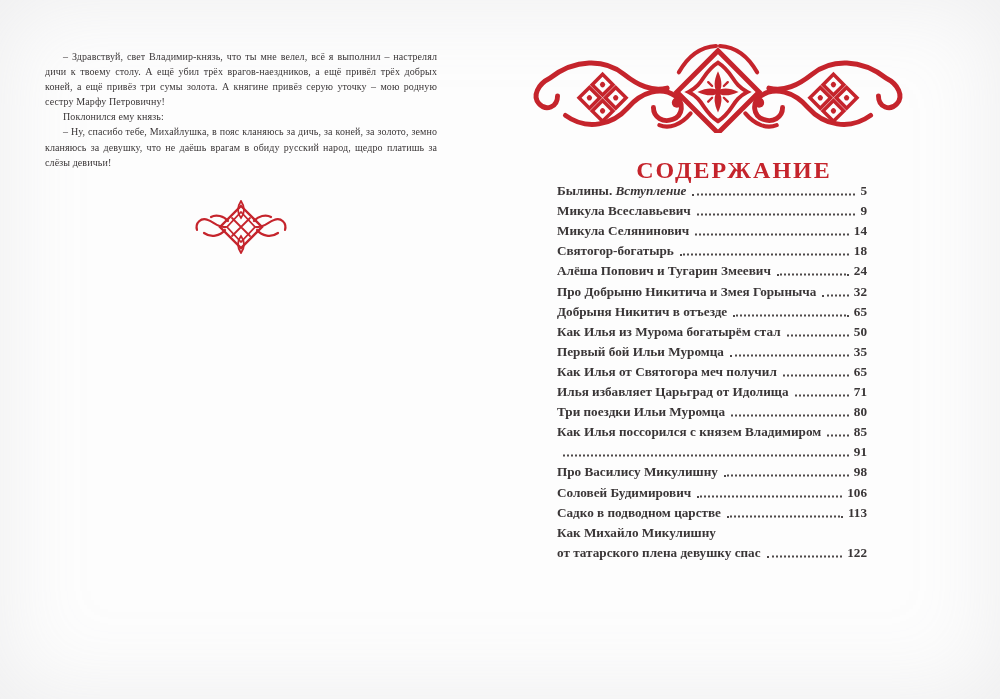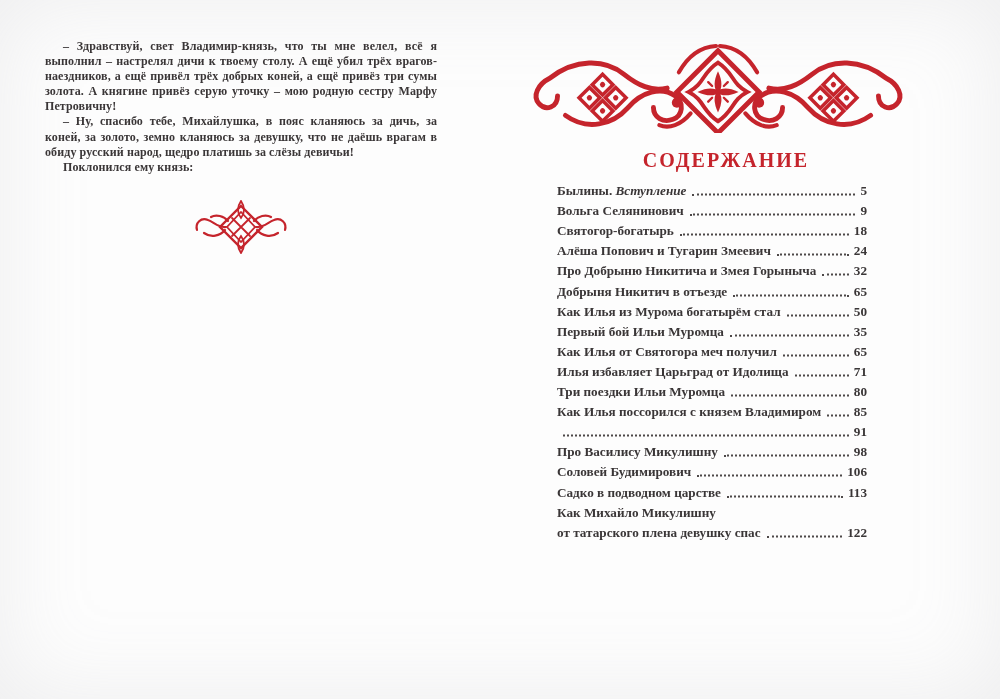--- a/index.html
+++ b/index.html
@@ -7,37 +7,37 @@
   body {
     width:1000px; height:699px; position:relative; overflow:hidden;
     background:#fdfdfd; font-family:"Liberation Serif", serif;
   }
   .spread {
     position:absolute; inset:0;
     box-shadow: inset 0 0 90px rgba(165,165,170,.18);
   }
   
   .story-text {
-    position:absolute; left:45px; top:39px; width:392px;
-    font-size:12px; line-height:15.1px; font-weight:bold;
+    position:absolute; left:45px; top:49px; width:392px;
+    font-size:10px; line-height:15.1px; font-weight:normal;
     color:var(--ink); text-align:justify; letter-spacing:.1px;
   }
   .story-text p { margin:0; text-indent:18px; }
   .ornament-small {
     position:absolute; left:45px; top:200px; width:392px;
     text-align:center; color:var(--accent); line-height:0;
   }
   
   .headpiece {
     position:absolute; left:527px; top:43px; width:382px;
     color:var(--accent); line-height:0;
   }
   .contents-title {
-    position:absolute; left:527px; top:141px; width:382px; margin:8px;
-    text-align:center; font-size:20px; font-weight:bold;
+    position:absolute; left:527px; top:141px; width:382px; margin:16px;
+    text-align:center; font-size:24px; font-weight:bold;
     letter-spacing:2px; color:var(--accent);
     font-family:"Liberation Serif", serif;
   }
   .toc {
     position:absolute; left:557px; top:179px; width:310px;
     color:var(--ink); font-size:13.2px; font-weight:bold;
   }
   .toc-row { display:flex; align-items:flex-end; height:20.1px; }
   .toc-label { white-space:nowrap; }
   .toc-label .it { font-weight:bold; }
@@ -48,22 +48,22 @@
   .pg { padding-left:2px; }
 </style>
 </head>
 <body>
 
 <div class="spread">
 
   <div>
     <div class="story-text">
         <p>– Здравствуй, свет Владимир-князь, что ты мне велел, всё я выполнил – настрелял дичи к твоему столу. А ещё убил трёх врагов-наездников, а ещё привёл трёх добрых коней, а ещё привёз три сумы золота. А княгине привёз серую уточку – мою родную сестру Марфу Петровичну!</p>
+        <p>Поклонился ему князь:</p>
         <p>– Ну, спасибо тебе, Михайлушка, в пояс кланяюсь за дичь, за коней, за золото, земно кланяюсь за девушку, что не даёшь врагам в обиду русский народ, щедро платишь за слёзы девичьи!</p>
-        <p>Поклонился ему князь:</p>
       </div>
 
     <div class="ornament-small">
       <svg width="94" height="54" viewBox="0 0 94 54" aria-hidden="true">
         <g stroke="currentColor" fill="none" stroke-width="2.4" stroke-linecap="round">
           <path d="M47,6 L68,27 L47,48 L26,27 Z"></path>
           <path d="M47,12 L61,27 L47,42 L33,27 Z" stroke-width="1.8"></path>
           <path d="M47,1 Q53,10 47,18 Q41,10 47,1 Z" stroke-width="1.8"></path>
           <path d="M47,36 Q53,44 47,53 Q41,44 47,36 Z" stroke-width="1.8"></path>
           <path d="M38,18 L56,36 M56,18 L38,36" stroke-width="1.8"></path>
@@ -118,23 +118,28 @@
 
     <h1 class="contents-title">СОДЕРЖАНИЕ</h1>
 
     <div class="toc">
         <div class="toc-row">
           <span class="toc-label">Былины.<em class="it">&nbsp;Вступление</em></span>
           <span class="leader"></span>
           <span class="pg">5</span>
         </div>
         <div class="toc-row">
-          <span class="toc-label">Вольга Селянинович</span>
+          <span class="toc-label">Микула Всеславьевич</span>
           <span class="leader"></span>
           <span class="pg">9</span>
+        </div>
+        <div class="toc-row">
+          <span class="toc-label">Микула Селянинович</span>
+          <span class="leader"></span>
+          <span class="pg">14</span>
         </div>
         <div class="toc-row">
           <span class="toc-label">Святогор-богатырь</span>
           <span class="leader"></span>
           <span class="pg">18</span>
         </div>
         <div class="toc-row">
           <span class="toc-label">Алёша Попович и Тугарин Змеевич</span>
           <span class="leader"></span>
           <span class="pg">24</span>

